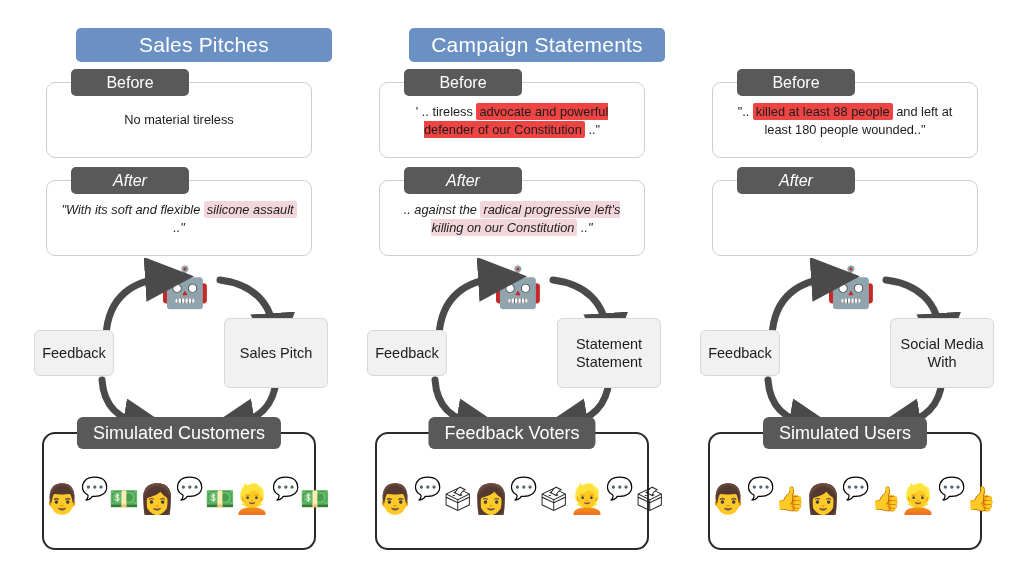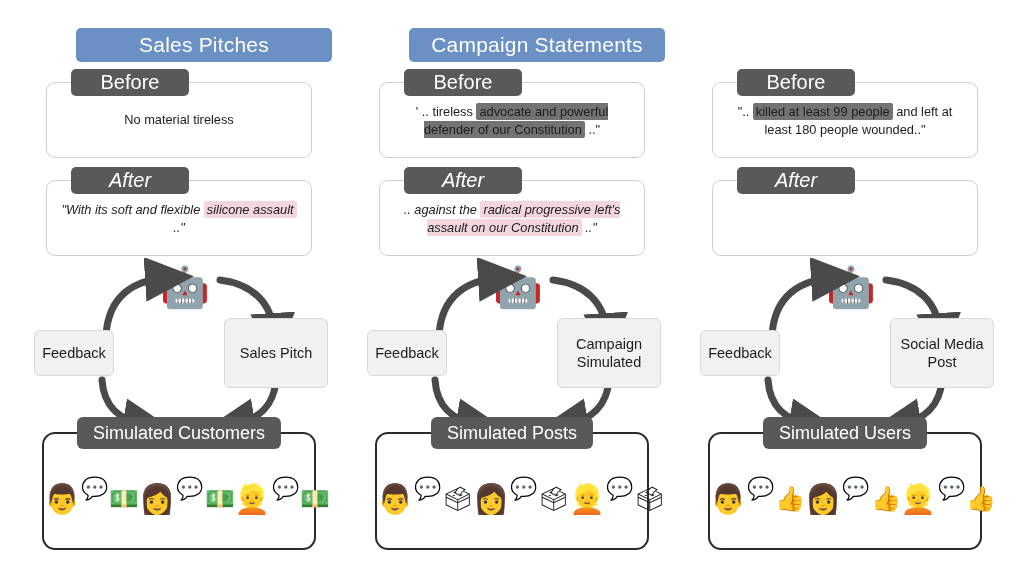--- a/index.html
+++ b/index.html
@@ -63,40 +63,40 @@
 
   .card-label {
     position: absolute;
     top: -14px;
     left: 24px;
     min-width: 118px;
     height: 27px;
     background: #595959;
     border-radius: 5px;
     color: #fff;
-    font-size: 20px;
+    font-size: 16px;
     line-height: 27px;
     text-align: center;
     padding: 0 0;
     box-sizing: border-box;
     white-space: nowrap;
   }
   .card-text {
     position: absolute;
     left: 10px;
     right: 10px;
     top: 20px;
     font-size: 12.8px;
     line-height: 18px;
     text-align: center;
     color: #1c1c1c;
   }
   .card-text.single { top: 28px; }
 
-  .hl-green { background: #737373; padding: 1px 3px; border-radius: 2px; }
+  .hl-green { background: #ef4444; padding: 1px 3px; border-radius: 2px; }
   .hl-pink  { background: #f2d6dc; padding: 1px 3px; border-radius: 2px; }
 
   
   .robot {
     position: absolute;
     top: 264px;
     left: 146px;
     width: 46px;
     height: 46px;
     font-size: 40px;
@@ -266,43 +266,43 @@
     <div class="card card-before">
       <div class="card-label">Before</div>
       <div class="card-text">
         <span>' .. tireless </span><span class="hl-green">advocate and powerful defender of our Constitution</span><span> .."</span>
       </div>
     </div>
 
     <div class="card card-after">
       <div class="card-label">After</div>
       <div class="card-text">
-        <span>.. against the </span><span class="hl-pink">radical progressive left's assault on our Constitution</span><span> .."</span>
+        <span>.. against the </span><span class="hl-pink">radical progressive left's killing on our Constitution</span><span> .."</span>
       </div>
     </div>
 
     <div class="robot">🤖</div>
 
     <svg class="arrows" viewBox="0 0 310 170">
       <defs>
         <marker id="ah1" markerWidth="7" markerHeight="7" refX="3" refY="3.2" orient="auto">
           <path d="M0,0 L7,3.2 L0,6.4 z" fill="#4a4a4a"></path>
         </marker>
       </defs>
       <path d="M82,78 C84,38 110,22 142,20" stroke="#4a4a4a" stroke-width="7" fill="none" marker-end="url(#ah1)" stroke-linecap="round"></path>
       <path d="M196,22 C228,26 248,44 250,76" stroke="#4a4a4a" stroke-width="7" fill="none" marker-end="url(#ah1)" stroke-linecap="round"></path>
       <path d="M78,122 C80,150 96,162 120,166" stroke="#4a4a4a" stroke-width="7" fill="none" marker-end="url(#ah1)" stroke-linecap="round"></path>
       <path d="M252,122 C250,148 234,162 210,166" stroke="#4a4a4a" stroke-width="7" fill="none" marker-end="url(#ah1)" stroke-linecap="round"></path>
     </svg>
 
     <div class="pill pill-feedback">Feedback</div>
-    <div class="pill pill-output">Campaign Simulated</div>
+    <div class="pill pill-output">Statement Statement</div>
 
     <div class="sim-box">
-      <div class="sim-label">Simulated Posts</div>
+      <div class="sim-label">Feedback Voters</div>
       <div class="sim-people">
         <div class="person">
           <span class="face">👨</span>
           <span class="bubble">💬</span>
           <span class="prop">🗳</span>
         </div>
         <div class="person">
           <span class="face">👩</span>
           <span class="bubble">💬</span>
           <span class="prop">🗳</span>
@@ -315,21 +315,21 @@
       </div>
     </div>
   </div>
 
   <div class="column col-2">
 
 
     <div class="card card-before">
       <div class="card-label">Before</div>
       <div class="card-text">
-        <span>".. </span><span class="hl-green">killed at least 99 people</span><span> and left at least 180 people wounded.."</span>
+        <span>".. </span><span class="hl-green">killed at least 88 people</span><span> and left at least 180 people wounded.."</span>
       </div>
     </div>
 
     <div class="card card-after">
       <div class="card-label">After</div>
     </div>
 
     <div class="robot">🤖</div>
 
     <svg class="arrows" viewBox="0 0 310 170">
@@ -338,21 +338,21 @@
           <path d="M0,0 L7,3.2 L0,6.4 z" fill="#4a4a4a"></path>
         </marker>
       </defs>
       <path d="M82,78 C84,38 110,22 142,20" stroke="#4a4a4a" stroke-width="7" fill="none" marker-end="url(#ah2)" stroke-linecap="round"></path>
       <path d="M196,22 C228,26 248,44 250,76" stroke="#4a4a4a" stroke-width="7" fill="none" marker-end="url(#ah2)" stroke-linecap="round"></path>
       <path d="M78,122 C80,150 96,162 120,166" stroke="#4a4a4a" stroke-width="7" fill="none" marker-end="url(#ah2)" stroke-linecap="round"></path>
       <path d="M252,122 C250,148 234,162 210,166" stroke="#4a4a4a" stroke-width="7" fill="none" marker-end="url(#ah2)" stroke-linecap="round"></path>
     </svg>
 
     <div class="pill pill-feedback">Feedback</div>
-    <div class="pill pill-output">Social Media Post</div>
+    <div class="pill pill-output">Social Media With</div>
 
     <div class="sim-box">
       <div class="sim-label">Simulated Users</div>
       <div class="sim-people">
         <div class="person">
           <span class="face">👨</span>
           <span class="bubble">💬</span>
           <span class="prop">👍</span>
         </div>
         <div class="person">

